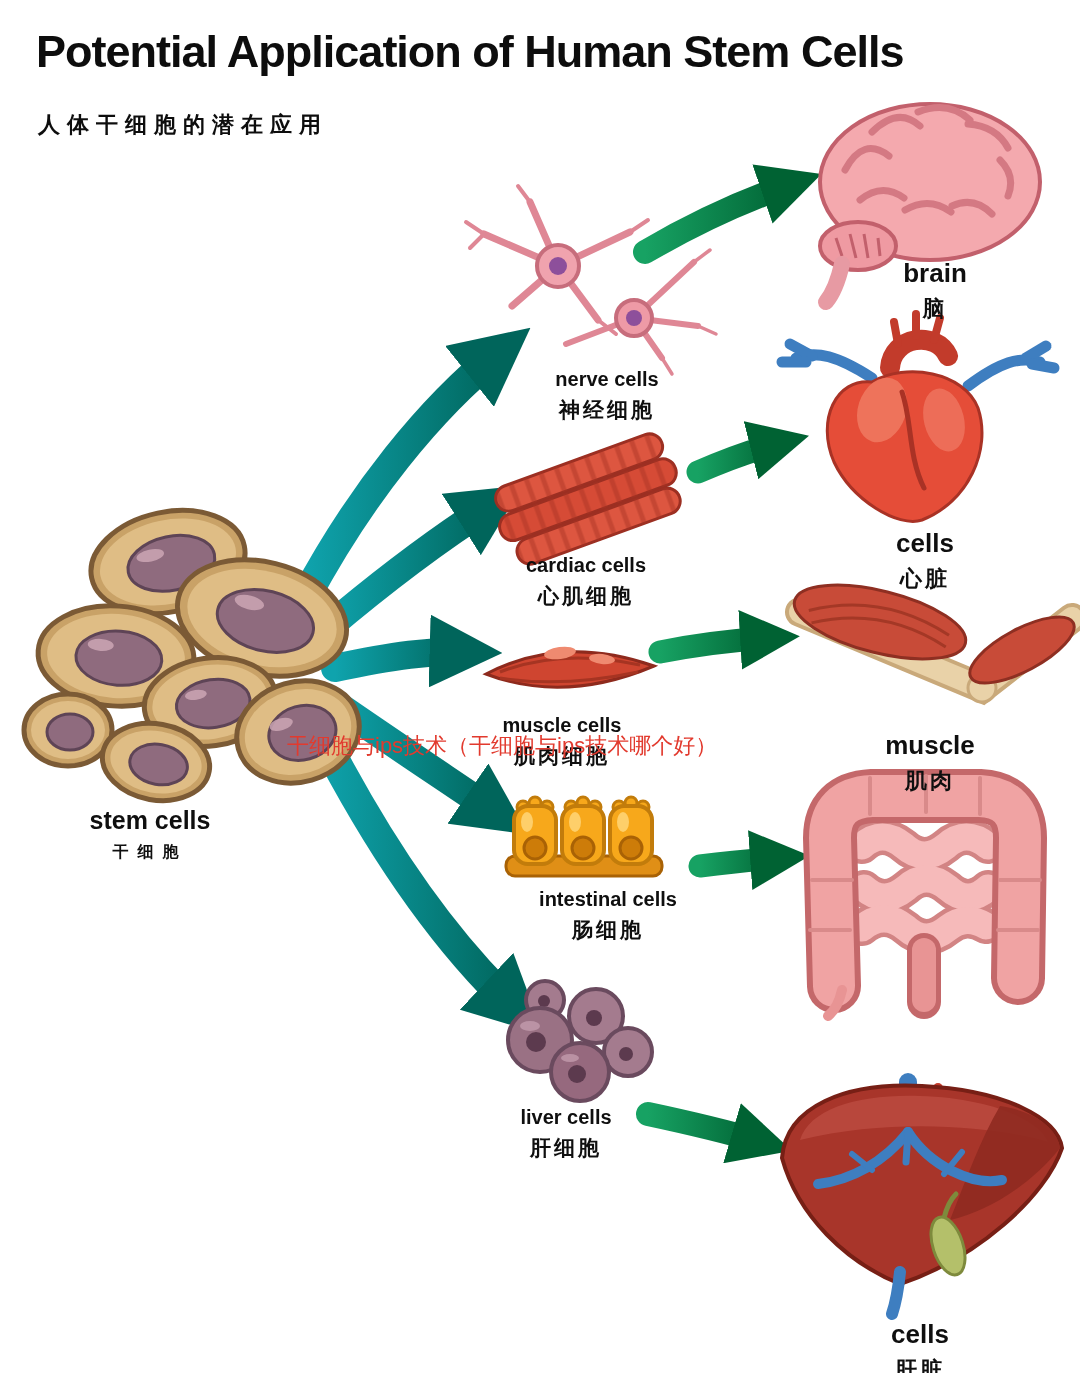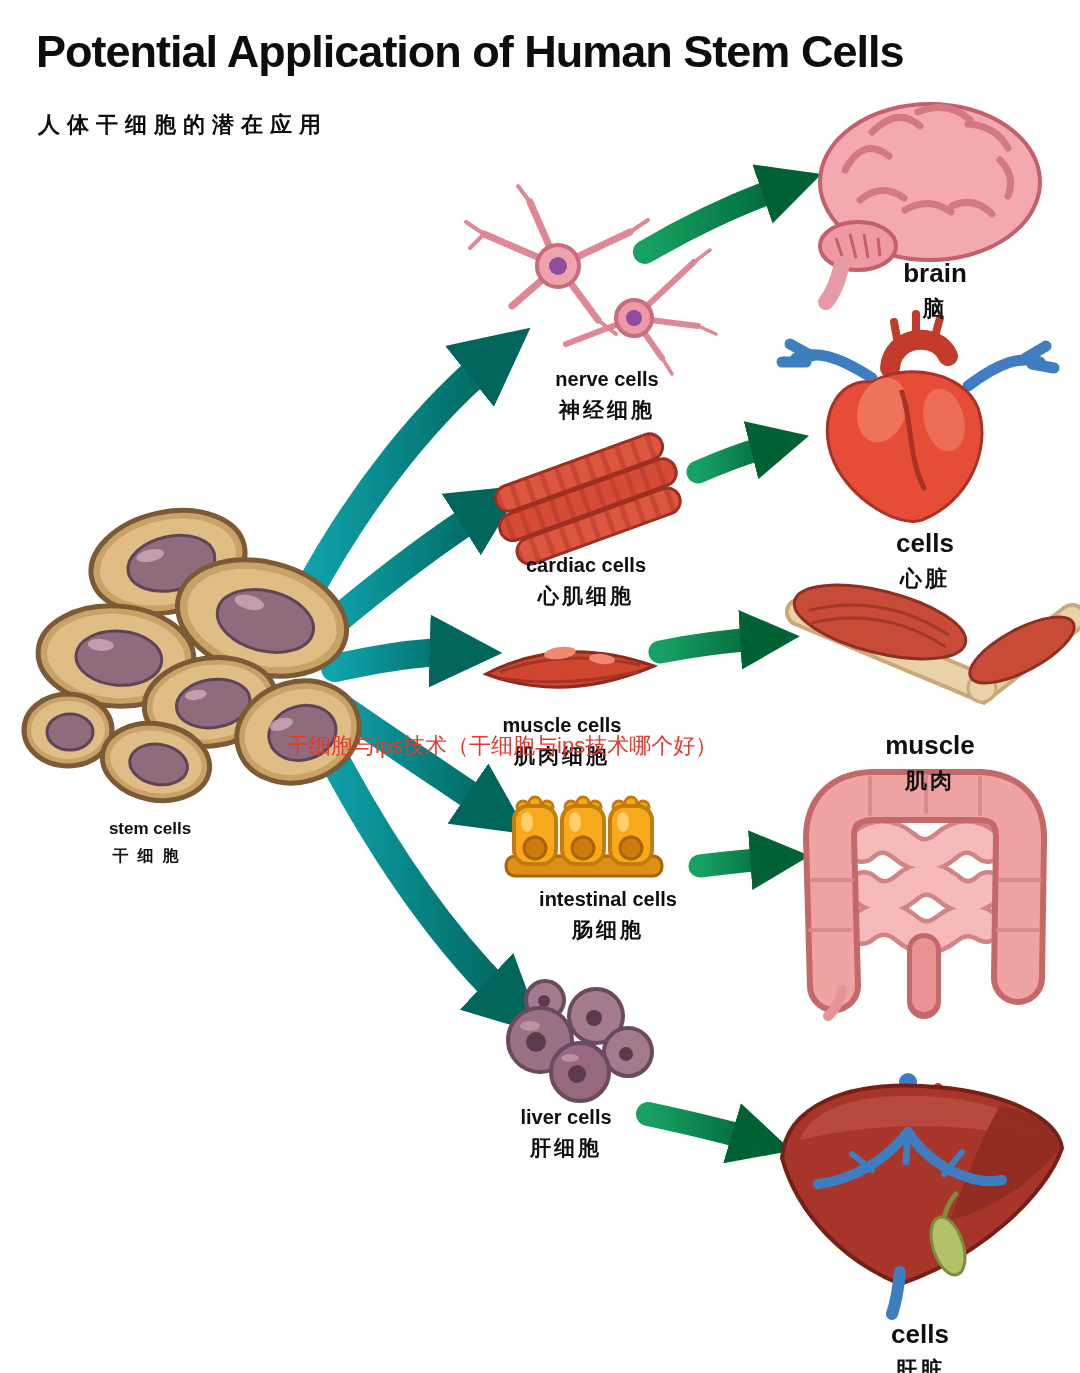--- a/index.html
+++ b/index.html
@@ -24,21 +24,21 @@
     white-space: nowrap;
   }
   .label {
     position: absolute; transform: translateX(-50%);
     text-align: center; white-space: nowrap; color: #0f0f0f;
   }
   .label .en { font-size: 20px; font-weight: bold; }
   .label .zh { font-size: 21px; font-weight: bold; letter-spacing: 3px; margin-top: 5px; }
   .label.organ .en { font-size: 26px; }
   .label.organ .zh { font-size: 22px; }
-  .label.stem .en { font-size: 17px; margin-top: 13px; }
+  .label.stem .en { font-size: 25px; }
   .label.stem .zh { font-size: 16px; letter-spacing: 9px; margin-top: 7px; }
   .watermark {
     position: absolute; left: 287px; top: 731px;
     font-size: 22px; font-weight: normal; color: #e23a2e;
     white-space: nowrap; z-index: 5;
   }
 </style>
 </head>
 <body>
 

